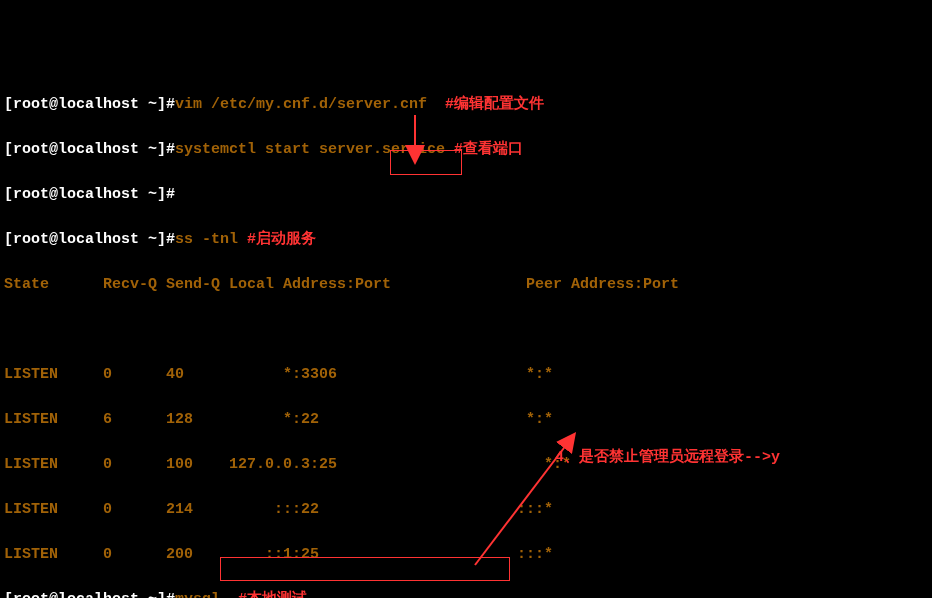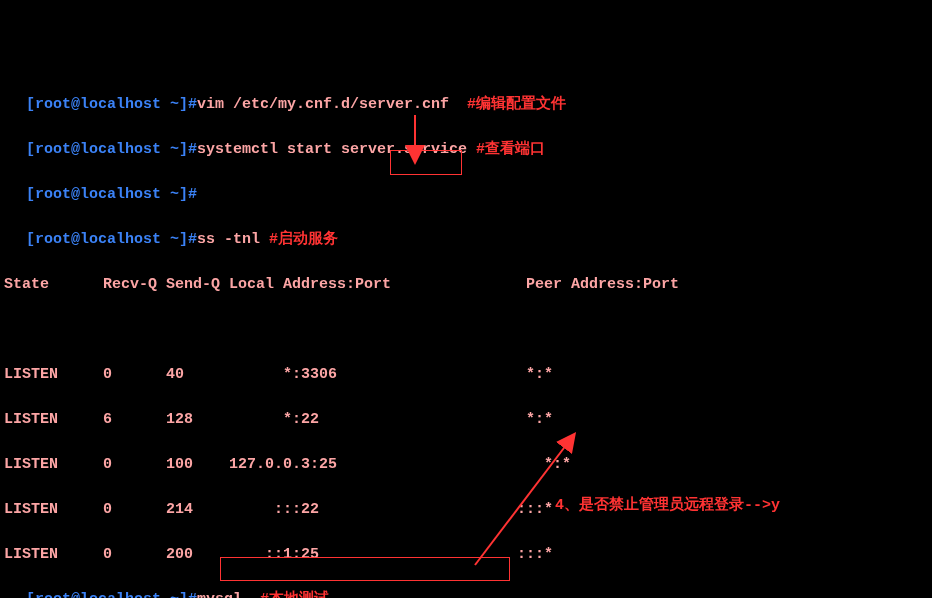--- a/index.html
+++ b/index.html
@@ -15,29 +15,27 @@
       color: #fff;
       white-space: pre;
       padding: 4px;
       width: 932px;
       height: 598px;
       overflow: hidden;
       position: relative;
       line-height: 1.5;
     }
     .magenta {
-      color: #3b82f6;
-      margin-left: 22px;
+      color: #ffffff;
     }
     .white {
-      color: #fca5a5;
+      color: #a16207;
     }
     .red {
       color: #ff3333;
-      margin-top: 48px;
     }
     .line {
       display: block;
     }
     .box-3306 {
       position: absolute;
       border: 1px solid #ff3333;
       left: 390px;
       top: 150px;
       width: 72px;

